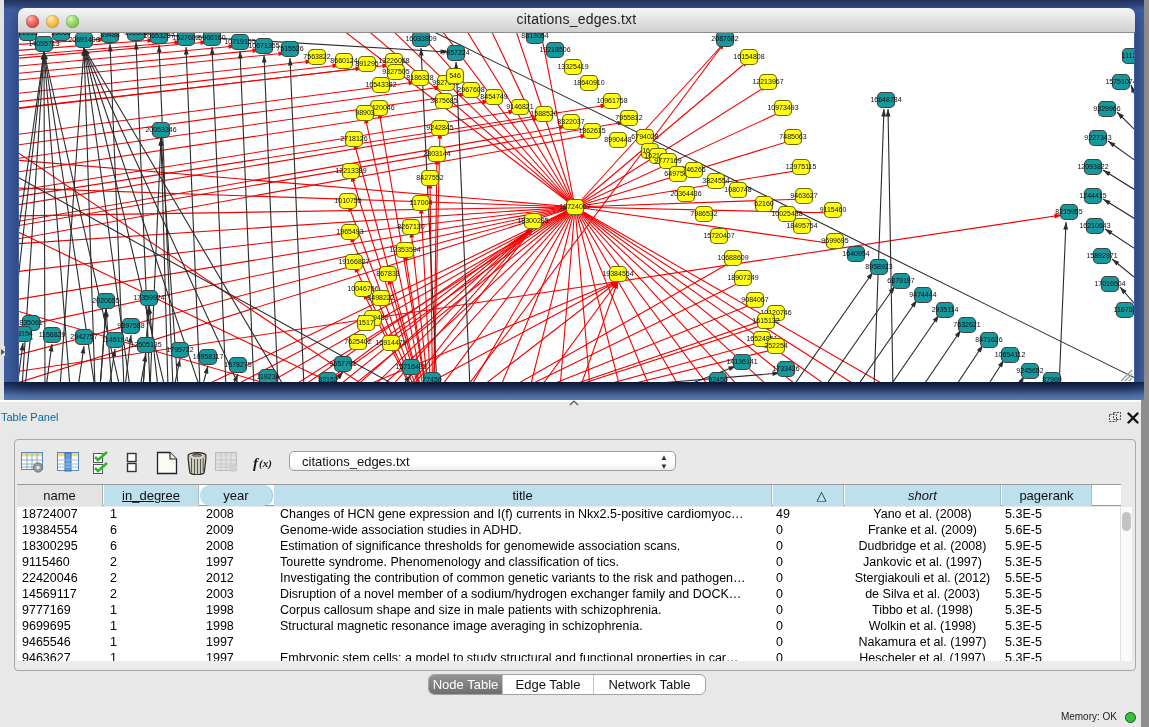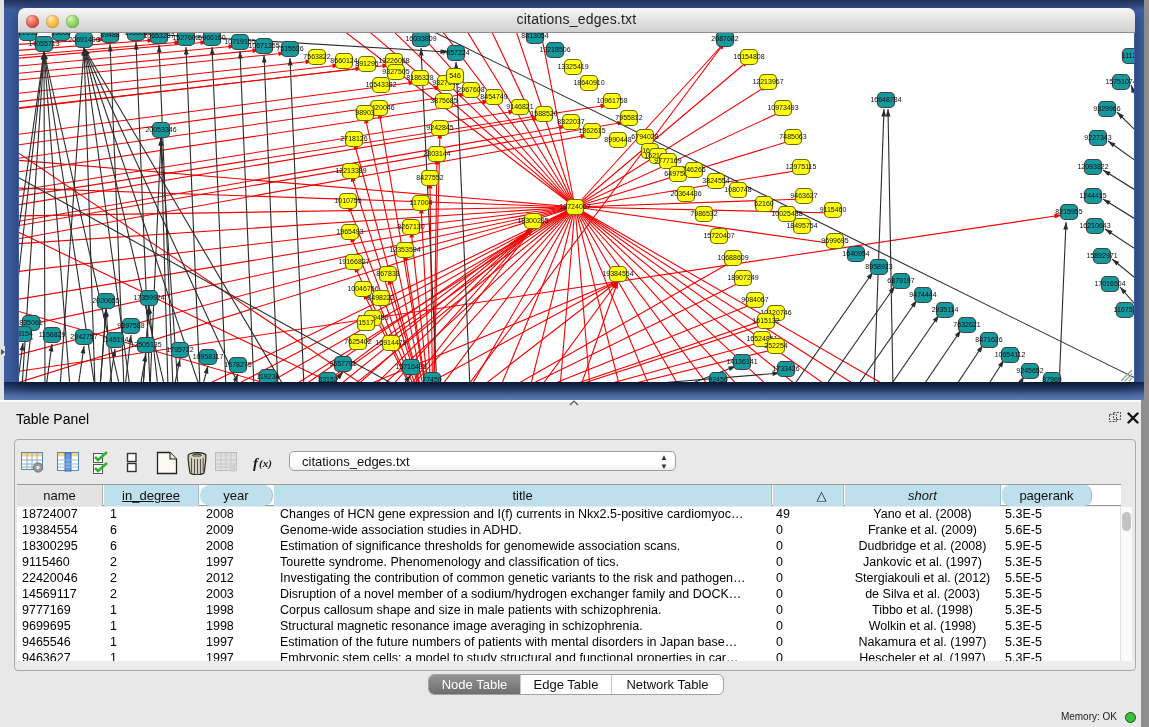--- a/index.html
+++ b/index.html
@@ -26,21 +26,21 @@
 .tl.r { left:7.5px; background:radial-gradient(circle at 35% 28%, #ffb9ae 0%, #ee6d5f 40%, #d7473a 75%, #b03125 100%); box-shadow:inset 0 0 1px rgba(80,0,0,.8); }
 .tl.y { left:27.5px; background:radial-gradient(circle at 35% 28%, #ffedbb 0%, #f8c455 40%, #eda936 75%, #c98a1e 100%); box-shadow:inset 0 0 1px rgba(90,60,0,.8); }
 .tl.g { left:47.5px; background:radial-gradient(circle at 35% 28%, #d8f7c0 0%, #9ed96e 40%, #7cc24c 75%, #5d9e33 100%); box-shadow:inset 0 0 1px rgba(0,70,0,.8); }
 #canvas { position:absolute; left:1px; top:25px; width:1115px; height:349px;
   background:#fff; overflow:hidden; }
 
 
 #panel { position:absolute; left:0; top:400px; width:1149px; height:327px; background:#e8e8e8; }
 #panel .rstrip { position:absolute; left:1141px; top:0; width:8px; height:327px; background:#8e8e8e; }
 #panel .topline { position:absolute; left:0; top:0; width:1141px; height:2px; background:#fdfdfd; }
-#ptitle { position:absolute; left:16px; top:11px; font-size:14px; color:#000000; }
+#ptitle { position:absolute; left:1px; top:11px; font-size:11px; color:#0369a1; }
 #pcaret { position:absolute; left:569px; top:0px; }
 #float-ic { position:absolute; right:28px; top:12px; width:12px; height:11px; }
 #close-ic { position:absolute; right:10px; top:12px; width:12px; height:12px; }
 
 #inner { position:absolute; left:14px; top:39px; width:1122px; height:232px;
   background:#e9e9e9; border:1px solid #a9a9a9; border-radius:4px; }
 #toolbar { position:absolute; left:0; top:0; width:100%; height:43px; }
 #toolbar svg { position:absolute; left:4px; top:11px; }
 #combo { position:absolute; left:274px; top:11px; width:387px; height:20px;
   background:linear-gradient(#ffffff 60%,#efefef 100%); border:1px solid #9e9e9e;
@@ -65,21 +65,21 @@
 #vscroll { position:absolute; right:3px; top:67px; width:12px; height:158px; background:#fafafa; border-left:1px solid #e0e0e0; }
 #vthumb { position:absolute; left:1px; top:5px; width:9px; height:19px; background:#c3c3c3; border-radius:5px; }
 #pbottom { position:absolute; left:2px; bottom:2px; height:7px; width:1118px; background:#ececec; border-radius:0 0 3px 3px; }
 
 
 #segs { position:absolute; left:428px; top:274px; height:21px; display:flex;
   border:1px solid #a2a2a2; border-radius:6px; overflow:hidden; background:#fff;
   font-size:13px; }
 #segs .s { height:100%; line-height:20px; text-align:center; color:#111; }
 #segs .s.on { background:linear-gradient(#939393,#6e6e6e); color:#fff; }
-#segs .s1 { width:91px; }
+#segs .s1 { width:73px; }
 #segs .s2 { width:91px; border-left:1px solid #c6c6c6; }
 #segs .s3 { width:112px; border-left:1px solid #c6c6c6; }
 
 #status { position:absolute; right:32px; bottom:5px; font-size:10px; color:#222; }
 #memdot { position:absolute; right:13px; bottom:4px; width:11px; height:11px; border-radius:50%;
   background:#35c33c; border:1px solid #1e4d1e; }
 </style></head><body>
 <div id="app">
   <div id="desk">
     <div class="lstrip"></div>
@@ -762,21 +762,21 @@
         </svg>
         <div id="combo">citations_edges.txt<div class="arr">▲<br>▼</div></div>
       </div>
       <div id="thead">
         <div class="h" style="left:0px; width:86px; background:#e3e3e3; border-right:1px solid #aaa;">name</div>
         <div class="h" style="left:87px; width:95px;text-decoration:underline;">in_degree</div>
         <div class="h" style="left:183px; width:73px;border-radius:10px;">year</div>
         <div class="h" style="left:257px; width:498px;">title</div>
         <div class="h" style="left:756px; width:71px;padding-left:27px;">△ out_de…</div>
         <div class="h" style="left:828px; width:156px;font-style:italic;">short</div>
-        <div class="h" style="left:985px; width:90px;border-radius:8px;">pagerank</div>
+        <div class="h" style="left:985px; width:90px;">pagerank</div>
       </div>
       <div id="tbody">
 <div class="tr">
             <div class="c c0">18724007</div>
             <div class="c c1">1</div>
             <div class="c c2">2008</div>
             <div class="c c3">Changes of HCN gene expression and I(f) currents in Nkx2.5-positive cardiomyoc…</div>
             <div class="c c4">49</div>
             <div class="c c5">Yano et al. (2008)</div>
             <div class="c c6">5.3E-5</div>
@@ -841,21 +841,20 @@
             <div class="c c2">1998</div>
             <div class="c c3">Structural magnetic resonance image averaging in schizophrenia.</div>
             <div class="c c4">0</div>
             <div class="c c5">Wolkin et al. (1998)</div>
             <div class="c c6">5.3E-5</div>
           </div>
 <div class="tr">
             <div class="c c0">9465546</div>
             <div class="c c1">1</div>
             <div class="c c2">1997</div>
-            <div class="c c3">Estimation of the future numbers of patients with mental disorders in Japan base…</div>
             <div class="c c4">0</div>
             <div class="c c5">Nakamura et al. (1997)</div>
             <div class="c c6">5.3E-5</div>
           </div>
 <div class="tr">
             <div class="c c0">9463627</div>
             <div class="c c1">1</div>
             <div class="c c2">1997</div>
             <div class="c c3">Embryonic stem cells: a model to study structural and functional properties in car…</div>
             <div class="c c4">0</div>

